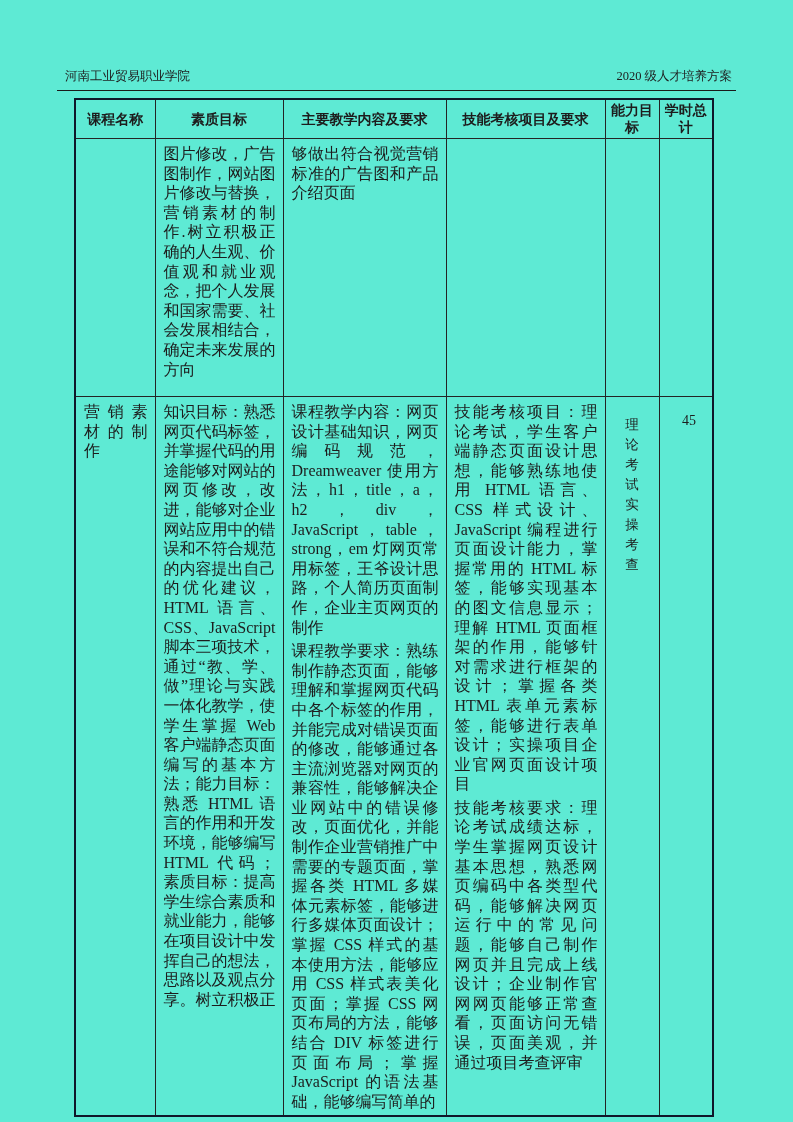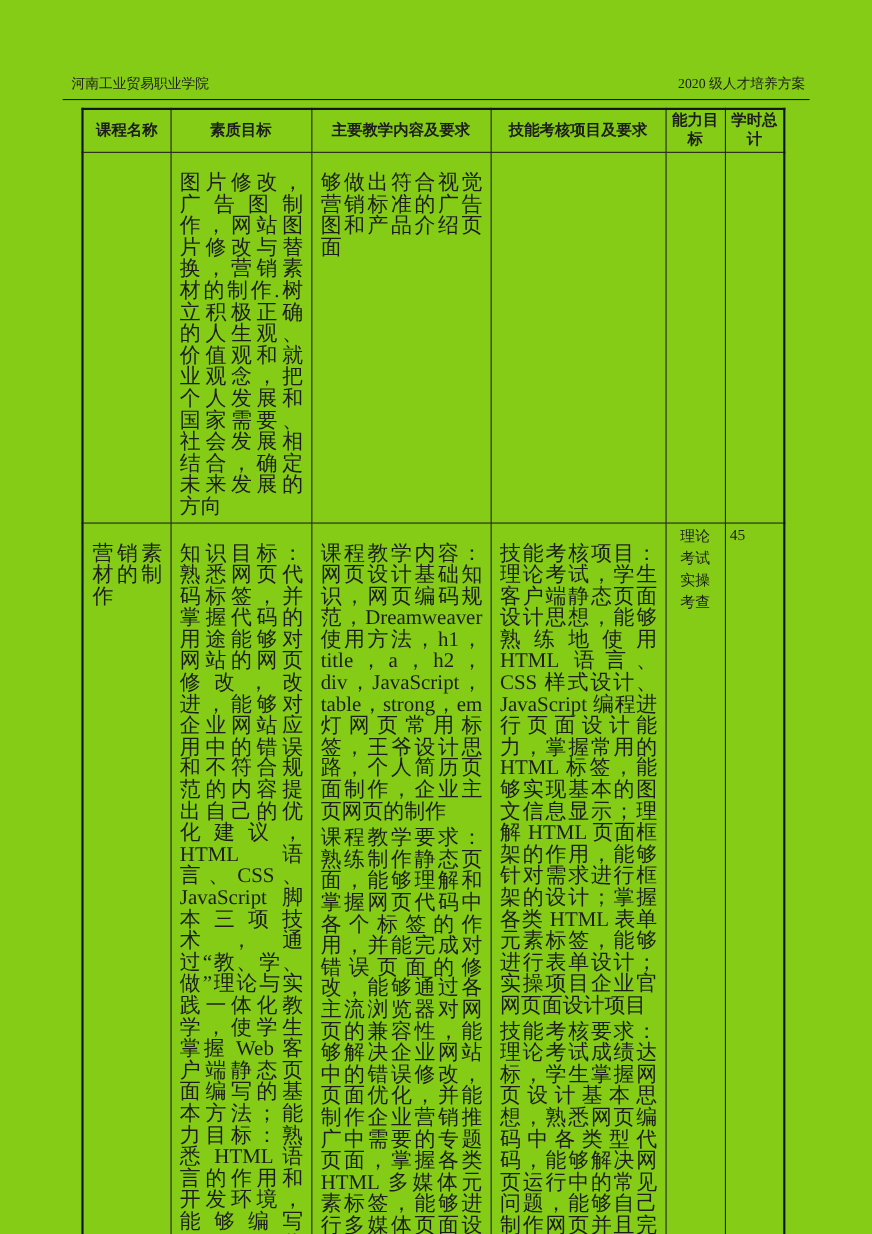--- a/index.html
+++ b/index.html
@@ -11,21 +11,21 @@
     width: 793px;
     height: 1122px;
     font-family: "Liberation Serif", "DejaVu Serif", serif;
     color: #1d1d1d;
   }
   .page {
     position: relative;
     width: 793px;
     height: 1122px;
     box-sizing: border-box;
-    background: #84cc16;
+    background: #5eead4;
     padding: 68px 57px 0 57px;
   }
   .page-header {
     display: flex;
     justify-content: space-between;
     align-items: flex-end;
     font-size: 12.5px;
     padding: 0 4px 5px 8px;
   }
   .header-rule {
@@ -50,46 +50,46 @@
   table.course-table th {
     font-size: 14px;
     font-weight: bold;
     text-align: center;
     vertical-align: middle;
     height: 37px;
     line-height: 17px;
     padding: 2px 2px;
   }
   td.cell {
-    font-size: 19px;
+    font-size: 16px;
     line-height: 19.6px;
-    padding: 18px 7px 4px 8px;
+    padding: 5px 7px 4px 8px;
     text-align: justify;
   }
   tr.row-1 > td { height: 258px; }
   tr.row-2 > td { height: 620px; }
   td.cell p { margin: 0; }
   td.cell p + p { margin-top: 4px; }
   td.course-name {
     vertical-align: middle;
     text-align: justify;
   }
   td.method-cell {
     vertical-align: middle;
     text-align: center;
     font-size: 13.5px;
     line-height: 20px;
-    padding: 2px;
+    padding: 18px;
     margin-top: 12px;
   }
   td.hours-cell {
     vertical-align: middle;
-    text-align: left;
+    text-align: right;
     font-size: 14px;
-    padding: 4px;
+    padding: 16px;
   }
   .page-footer {
     font-size: 13px;
     margin: 16px 0 0 30px;
     letter-spacing: 2px;
   }
 </style>
 </head>
 <body>
 

